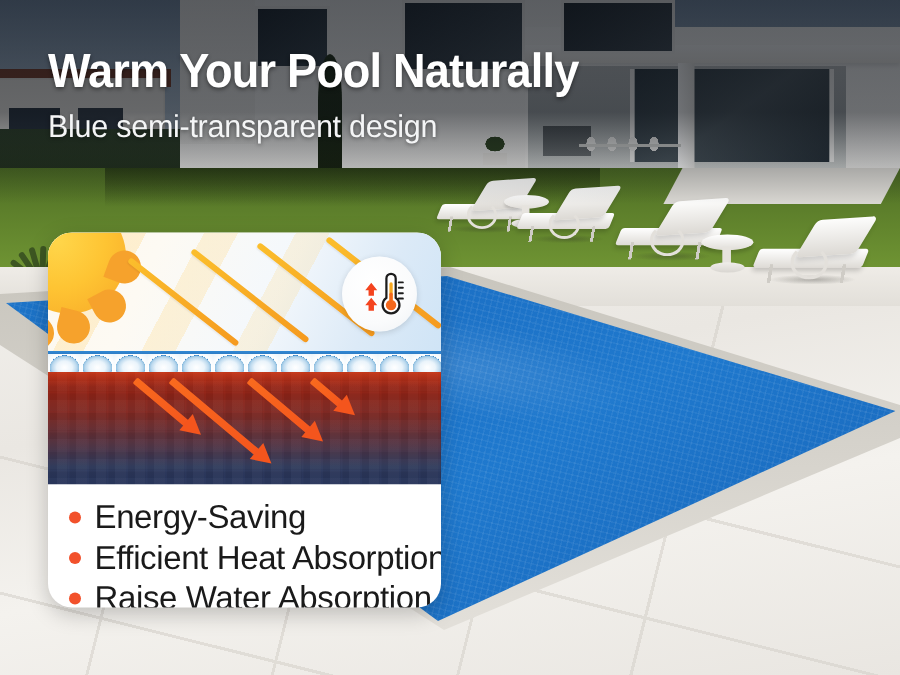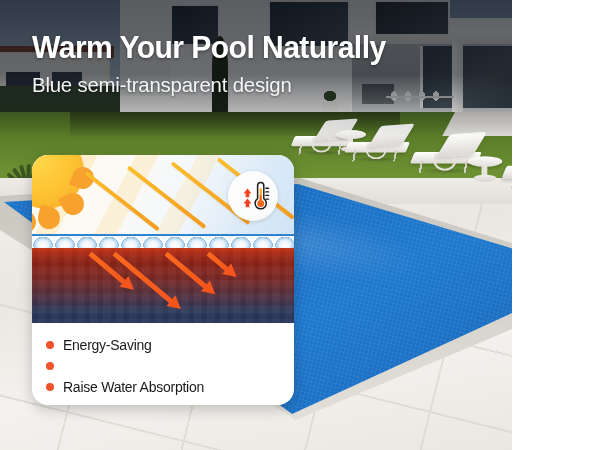--- a/index.html
+++ b/index.html
@@ -6,21 +6,21 @@
     margin: 0;
     padding: 0;
     background: #ffffff;
   }
   body {
     font-family: "Liberation Sans", sans-serif;
   }
 
   #stage {
     position: relative;
-    width: 512px;
+    width: 600px;
     height: 450px;
     overflow: hidden;
     background: #f2f0ee;
   }
 
   
   .scene { position: absolute; inset: 0; overflow: hidden; }
 
   
   .sky {
@@ -450,21 +450,21 @@
     gap: 9px;
     margin-bottom: 7px;
   }
   .bullet-dot {
     width: 8px; height: 8px; border-radius: 50%;
     background: #f2512b;
     flex: 0 0 auto;
   }
   .bullet-label {
     font-family: "Liberation Sans", sans-serif;
-    font-size: 14px;
+    font-size: 22px;
     line-height: 20px;
     color: #1a1a1a;
     letter-spacing: -0.25px;
     white-space: nowrap;
   }
 </style>
 </head>
 <body>
 
 <div id="stage">
@@ -618,20 +618,21 @@
       <div class="heat h4"></div>
     </div>
 
     <div class="bullets">
       <div class="bullet-row">
         <span class="bullet-dot"></span>
         <span class="bullet-label">Energy-Saving</span>
       </div>
       <div class="bullet-row">
         <span class="bullet-dot"></span>
+        <span class="bullet-label">Efficient Heat Absorption</span>
       </div>
       <div class="bullet-row">
         <span class="bullet-dot"></span>
         <span class="bullet-label">Raise Water Absorption</span>
       </div>
     </div>
 
   </div>
 
 </div>

